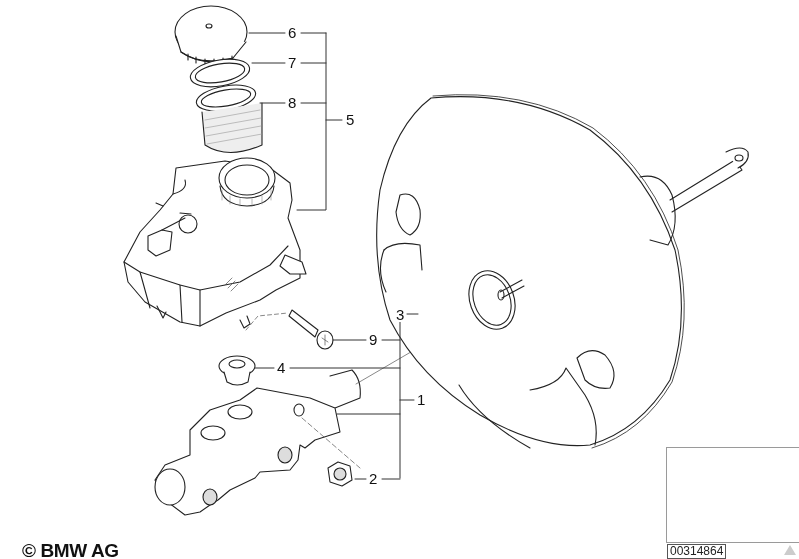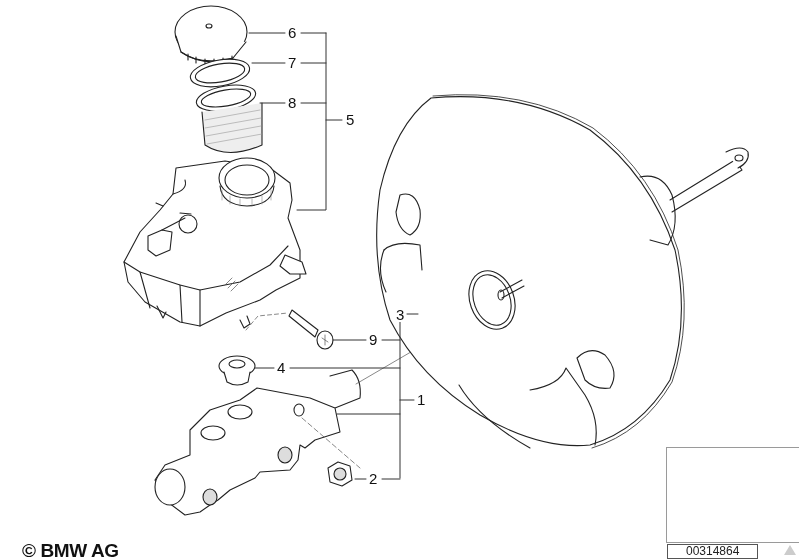--- a/index.html
+++ b/index.html
@@ -1,21 +1,21 @@
 <!DOCTYPE html>
 <html><head>
 <meta charset="utf-8">
 <style>
   html, body { margin: 0; padding: 0; background: #ffffff; }
   body { width: 799px; height: 559px; position: relative; overflow: hidden; font-family: "Liberation Sans", sans-serif; }
   svg.main { position: absolute; left: 0; top: 0; }
   .callout { position: absolute; font-size: 15px; color: #111; line-height: 1; background: #fff; padding: 0 1px; }
   .copyright { position: absolute; left: 22px; top: 540px; font-size: 19px; font-weight: bold; color: #111; letter-spacing: -0.4px; }
   .thumb { position: absolute; left: 666px; top: 447px; width: 132px; height: 94px; border: 1px solid #9a9a9a; background: #fff; }
-  .code { position: absolute; left: 667px; top: 544px; font-size: 12px; color: #222; border: 1px solid #555; padding: 0 18px; line-height: 13px; background: #fff; }
+  .code { position: absolute; left: 667px; top: 544px; font-size: 12px; color: #222; border: 1px solid #555; padding: 0 2px; line-height: 13px; background: #fff; }
   .tri { position: absolute; left: 784px; top: 545px; width: 0; height: 0; border-left: 6px solid transparent; border-right: 6px solid transparent; border-bottom: 10px solid #ccc; }
 </style>
 </head>
 <body>
 
 <svg class="main" width="799" height="559" viewBox="0 0 799 559" xmlns="http://www.w3.org/2000/svg" fill="none" stroke="#222" stroke-width="1.1" stroke-linejoin="round" stroke-linecap="round">
 
   <g>
     <ellipse cx="211" cy="32" rx="36" ry="26" fill="#fff"></ellipse>
     <path d="M176 36 L181 52 Q200 66 233 58 L246 42" fill="#fff"></path>

